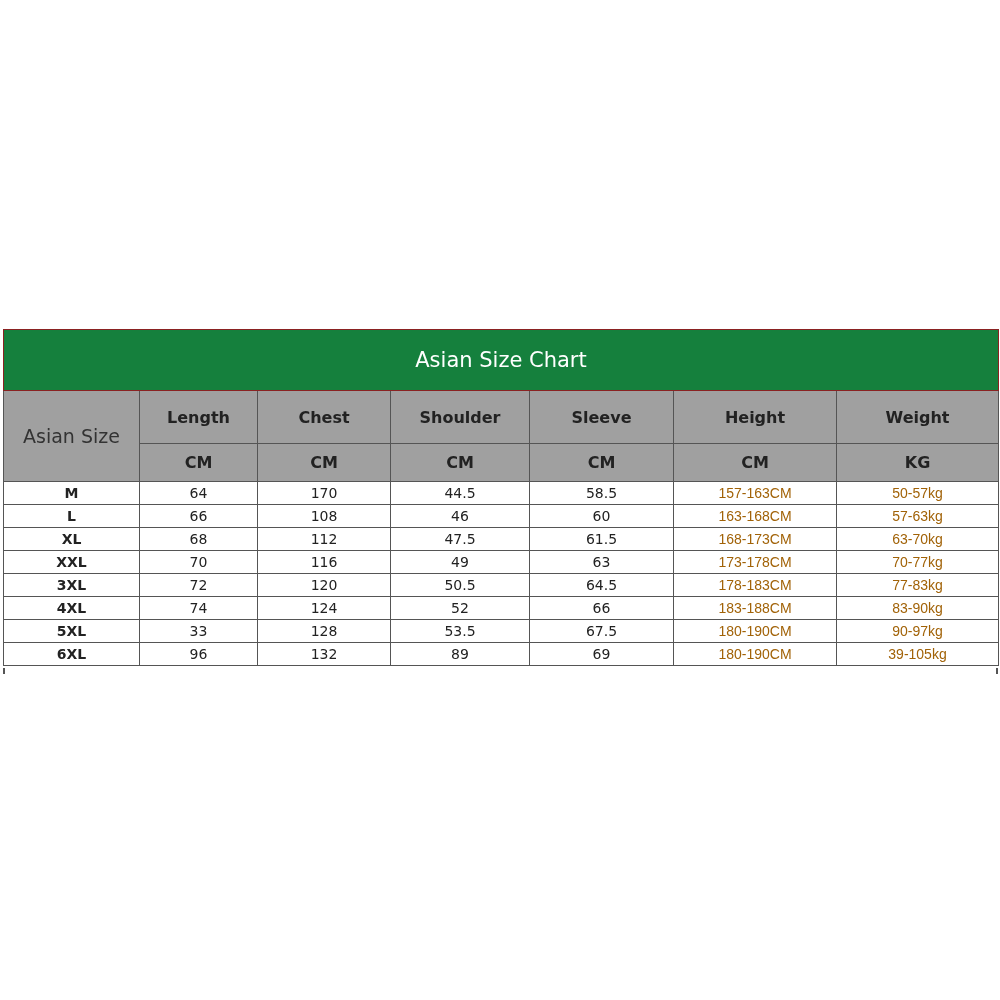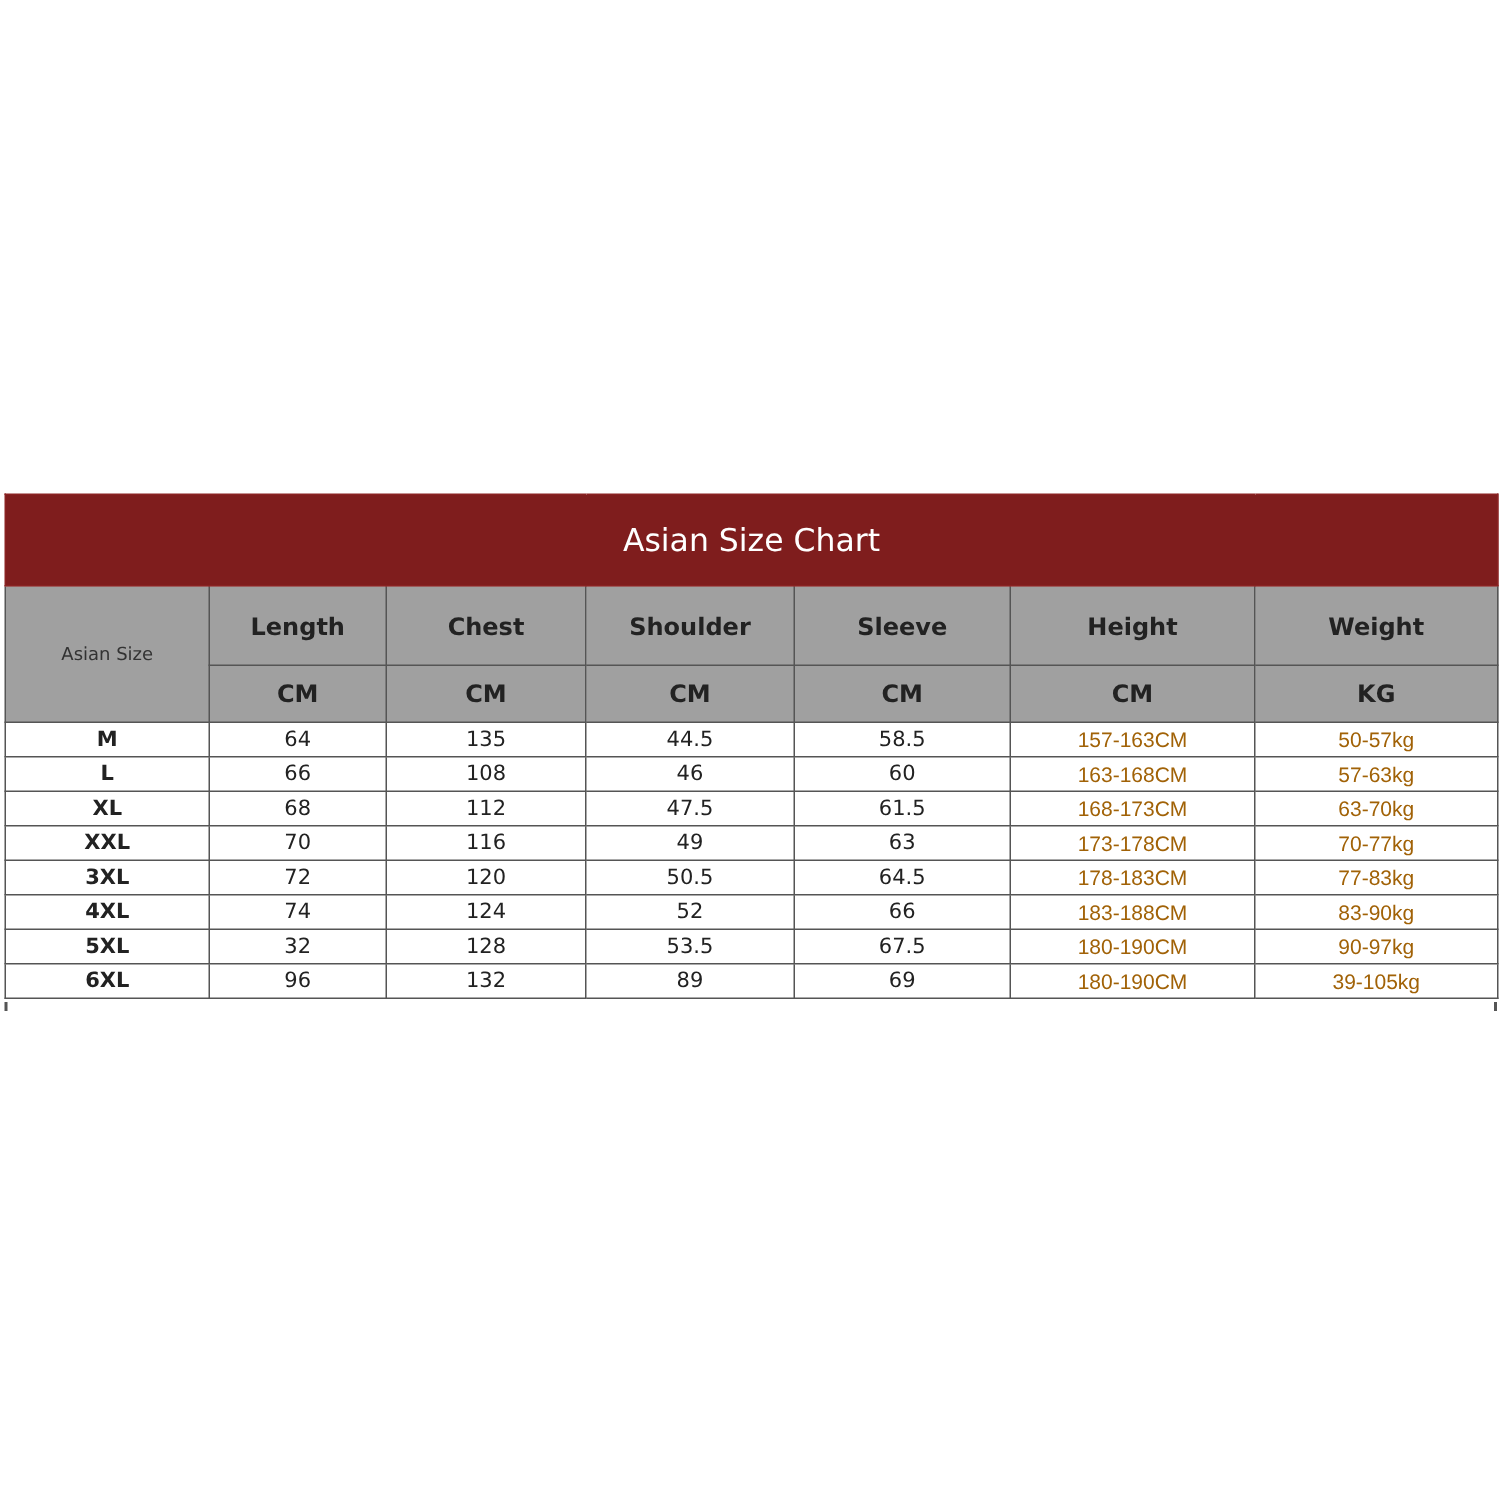--- a/index.html
+++ b/index.html
@@ -1,24 +1,24 @@
 <!DOCTYPE html>
 <html><head>
 <meta charset="utf-8">
 <style>
   html, body { margin:0; padding:0; background:#ffffff; }
   body { width:1000px; height:1000px; position:relative; overflow:hidden; font-family:"DejaVu Sans", sans-serif; }
   .chart { position:absolute; left:3px; top:329px; width:995px; }
   table { border-collapse:collapse; width:995px; table-layout:fixed; }
   td, th { border:1.5px solid #555; text-align:center; padding:0; color:#222; }
-  .title { background:#7f1d1d; color:#fff; height:60px; font-size:21px; font-weight:normal; border-color:#8a2222; }
+  .title { background:#15803d; color:#fff; height:60px; font-size:21px; font-weight:normal; border-color:#8a2222; }
   .hdr { background:#a0a0a0; font-weight:bold; font-size:16px; color:#222; }
   .h1 td { height:52px; }
   .h2 td { height:37px; }
-  .sizehdr { font-weight:normal; font-size:12px; color:#333; }
+  .sizehdr { font-weight:normal; font-size:19px; color:#333; }
   .row td { height:22px; font-size:14px; }
   .b { font-weight:normal; }
   .sz { font-size:15px; font-weight:bold; }
   .plain { font-family:"Liberation Sans", sans-serif; font-weight:normal; font-size:14.5px; color:#a16207; }
   .tail { position:absolute; left:3px; top:668px; width:1.5px; height:6px; background:#555; }
   .tail2 { position:absolute; left:996px; top:668px; width:1.5px; height:6px; background:#555; }
 </style>
 </head>
 <body>
 
@@ -52,21 +52,21 @@
       <td>CM</td>
       <td>CM</td>
       <td>CM</td>
       <td>KG</td>
     </tr>
     </tbody>
       <tbody id="rows">
         <tr class="row">
           <td class="sz">M</td>
           <td class="b">64</td>
-          <td class="b">135</td>
+          <td class="b">170</td>
           <td class="b">44.5</td>
           <td class="b">58.5</td>
           <td class="plain">157-163CM</td>
           <td class="plain">50-57kg</td>
         </tr>
         <tr class="row">
           <td class="sz">L</td>
           <td class="b">66</td>
           <td class="b">108</td>
           <td class="b">46</td>
@@ -105,21 +105,21 @@
           <td class="sz">4XL</td>
           <td class="b">74</td>
           <td class="b">124</td>
           <td class="b">52</td>
           <td class="b">66</td>
           <td class="plain">183-188CM</td>
           <td class="plain">83-90kg</td>
         </tr>
         <tr class="row">
           <td class="sz">5XL</td>
-          <td class="b">32</td>
+          <td class="b">33</td>
           <td class="b">128</td>
           <td class="b">53.5</td>
           <td class="b">67.5</td>
           <td class="plain">180-190CM</td>
           <td class="plain">90-97kg</td>
         </tr>
         <tr class="row">
           <td class="sz">6XL</td>
           <td class="b">96</td>
           <td class="b">132</td>

